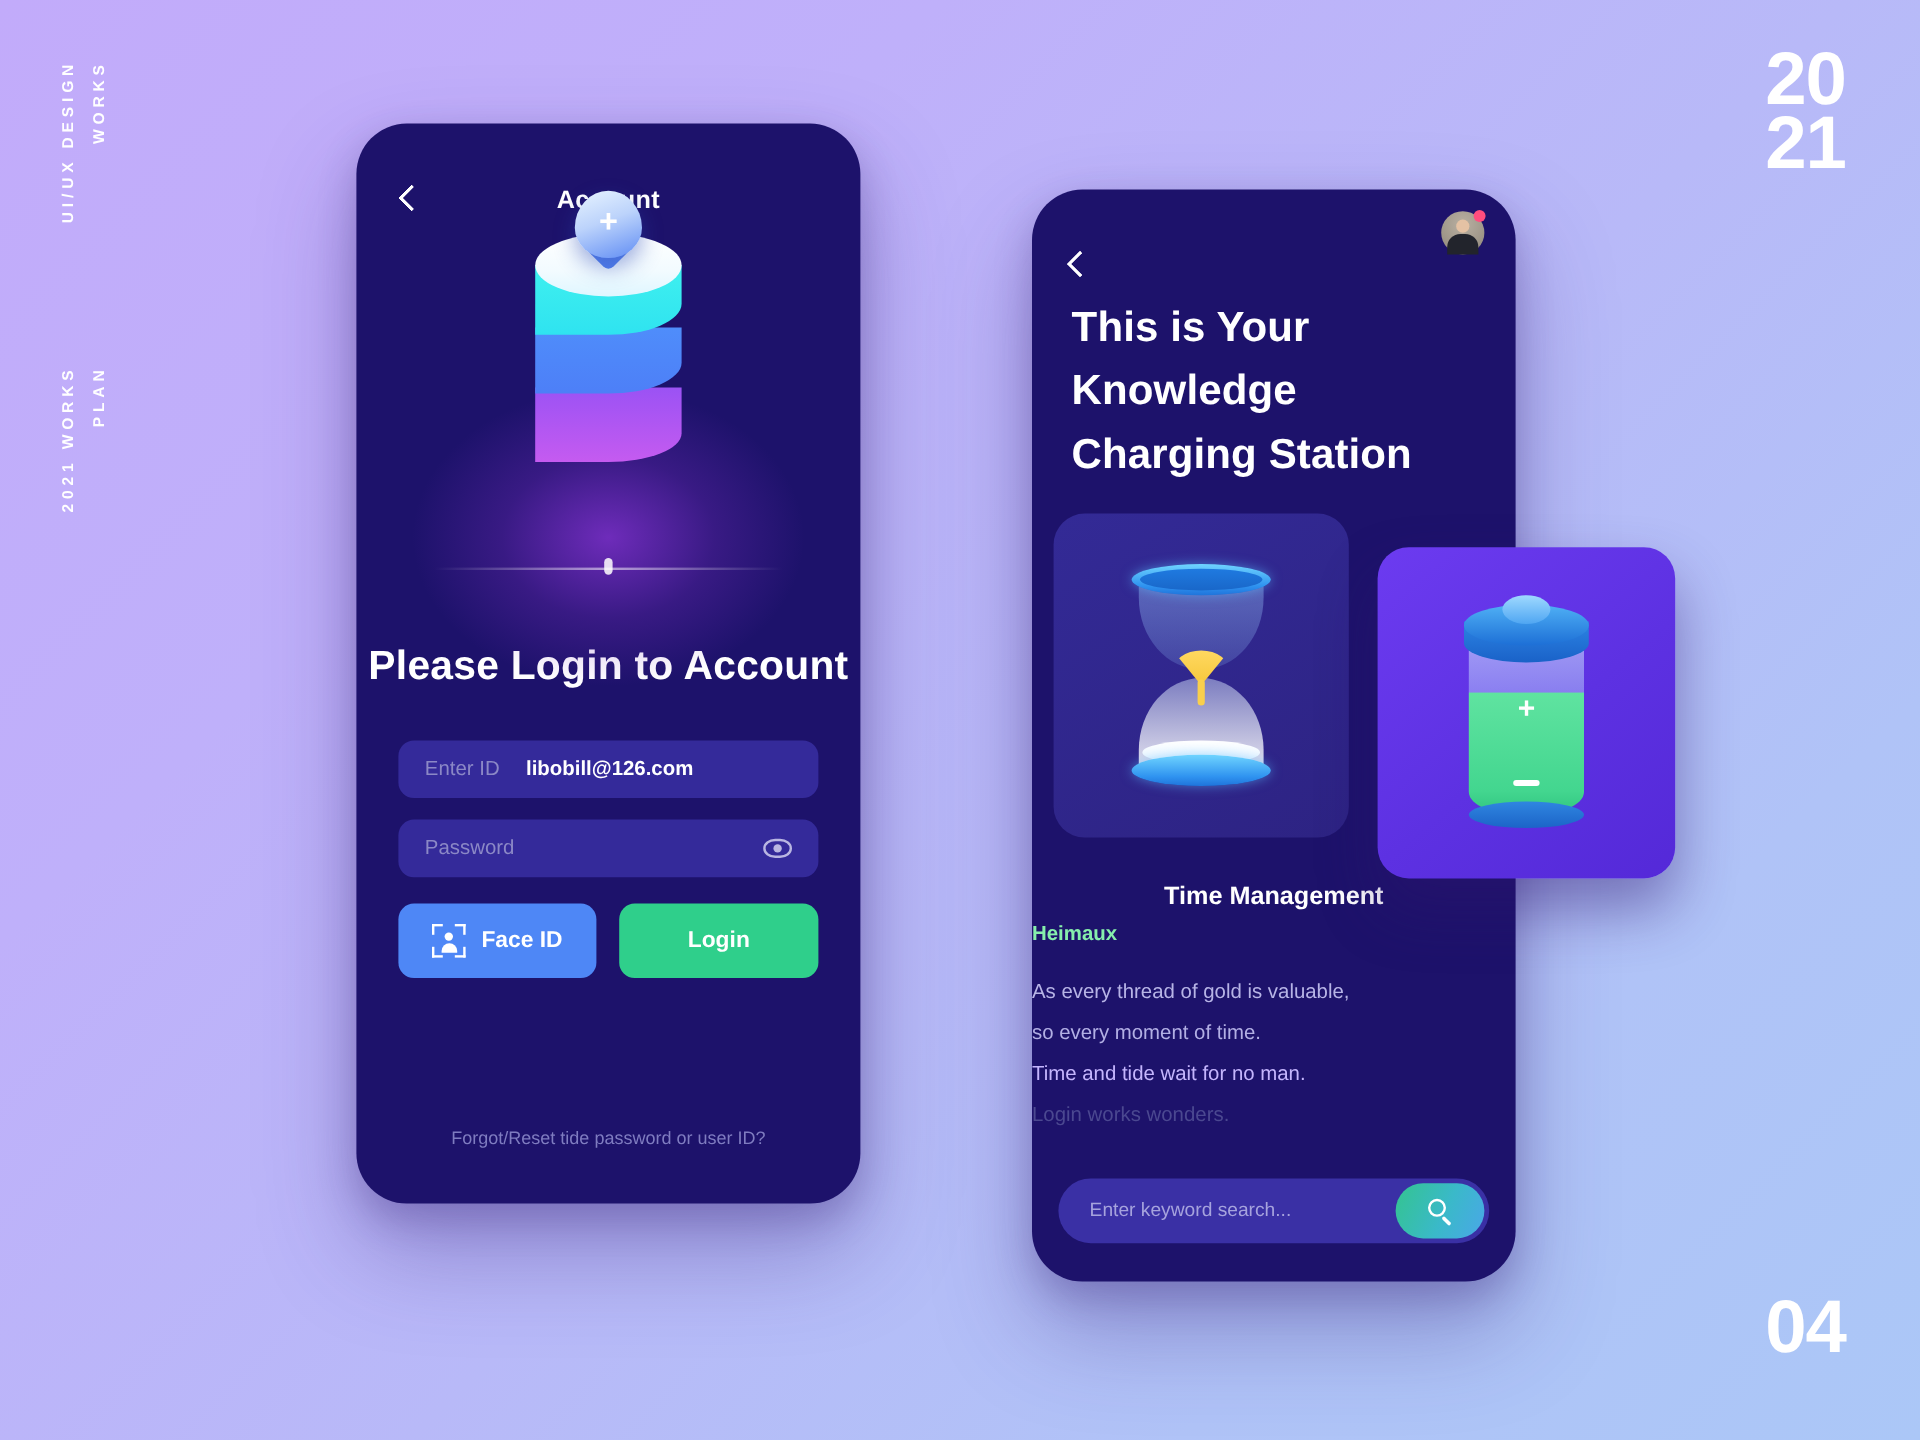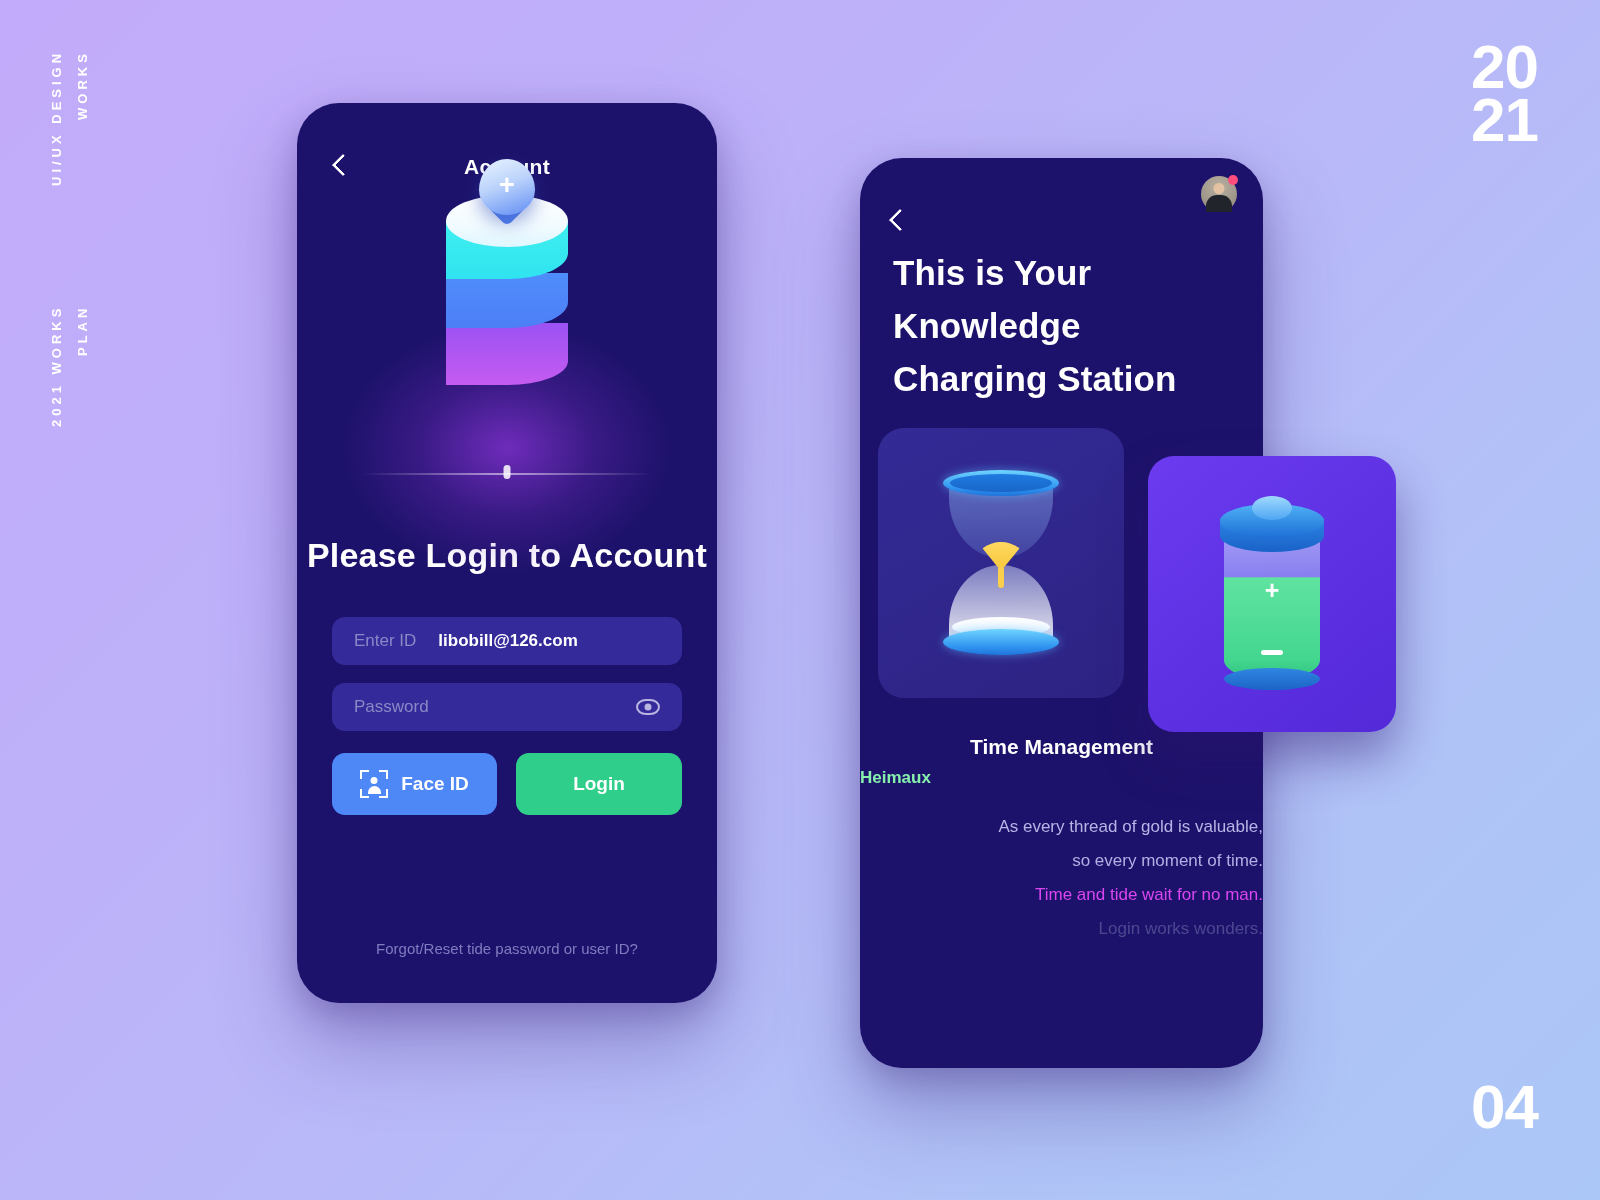--- a/index.html
+++ b/index.html
@@ -281,25 +281,25 @@
     position:absolute; left:4px; bottom:2px; width:96px; height:22px; border-radius:50%;
     background:linear-gradient(180deg,#2f86e0 0%,#1c64c8 100%);
   }
   .bt-plus,.bt-minus{ position:absolute; left:50%; transform:translateX(-50%); color:#fff; z-index:6; }
   .bt-plus{ top:86px; font-size:25px; font-weight:700; line-height:1; }
   .bt-minus{ top:158px; width:22px; height:5px; border-radius:3px; background:#fff; }
 
   
   .k-title{ margin-top:22px; text-align:center; color:#fff; font-size:21px; font-weight:700; }
   .k-author{ margin-top:9px; color:#86efac; font-size:17px;font-weight:bold; }
-  .quote{ margin-top:22px; text-align:right; }
+  .quote{ margin-top:22px; text-align:left; }
   .qline{ font-size:17px; line-height:2; color:#c6c3ea; }
   .qline.f1{ color:#b7b4e6; }
   .qline.f2{ color:#b2afe4; }
-  .qline.f3{ color:#d946ef; }
+  .qline.f3{ color:#c4b5fd; }
   .qline.f4{ color:#4b4890; }
 
   
   .searchbar{
     position:absolute; left:22px; right:22px; bottom:32px;
     height:54px; border-radius:27px; background:#3a30a5;
     display:flex; align-items:center; padding-left:26px;
   }
   .search-ph{ color:#a6a3dd; font-size:16px; flex:1; }
   .search-btn{
@@ -425,20 +425,29 @@
     <div class="k-title">Time Management</div>
     <div class="k-author">Heimaux</div>
 
     <div class="quote">
       <div class="qline f1">As every thread of gold is valuable,</div>
       <div class="qline f2">so every moment of time.</div>
       <div class="qline f3">Time and tide wait for no man.</div>
       <div class="qline f4">Login works wonders.</div>
     </div>
 
+    <div class="searchbar">
+      <span class="search-ph">Enter keyword search...</span>
+      <button class="search-btn">
+        <span class="mag">
+            <i></i>
+            <b></b>
+          </span>
+      </button>
+    </div>
   </div>
 
   <div class="avatar">
     <div class="avatar-person"></div>
     <div class="avatar-body"></div>
     <div class="avatar-dot"></div>
   </div>
 
   <div class="card card-battery" style="position:absolute; left:288px; top:298px;">
     <div class="bt">

